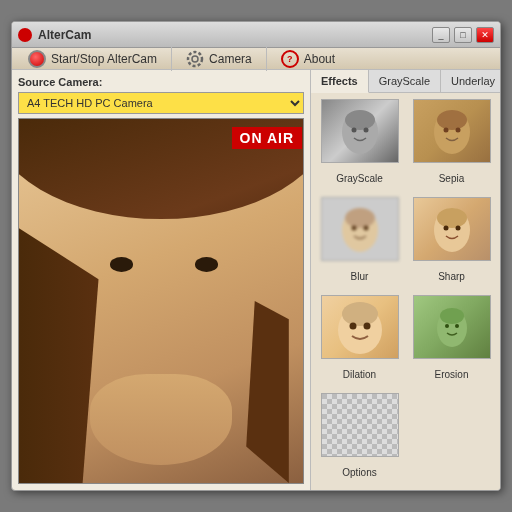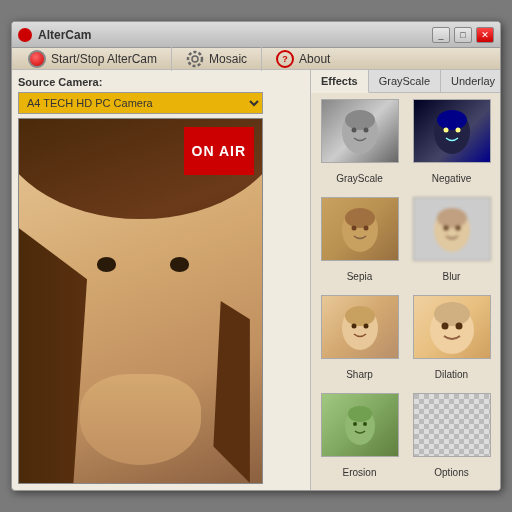--- a/index.html
+++ b/index.html
@@ -113,38 +113,37 @@
     .toolbar-divider {
       width: 1px;
       height: 24px;
       background: #bbb;
       margin: 0 2px;
     }
     .content-area {
       display: flex;
       flex: 1;
       overflow: hidden;
-      gap: 41px;
     }
     .left-panel {
       flex: 1;
       display: flex;
       flex-direction: column;
       padding: 6px;
       gap: 4px;
     }
     .source-label {
       font-size: 11px;
       font-weight: bold;
       color: #333;
     }
     .camera-select {
       width: 100%;
       height: 22px;
-      background: #eab308;
+      background: #fde047;
       border: 1px solid #999;
       padding: 2px 4px;
       font-size: 11px;
       color: #333;
       cursor: pointer;
     }
     .video-container {
       flex: 1;
       background: #2a2a2a;
       position: relative;
@@ -187,26 +186,26 @@
       bottom: 0;
       right: 5%;
       width: 15%;
       height: 50%;
       background: #5a3010;
       clip-path: polygon(20% 0, 100% 10%, 100% 100%, 0 80%);
     }
     .on-air-badge {
       position: absolute;
       top: 8px;
-      right: 8px;
+      right: 1px;
       background: #cc0000;
       color: white;
       font-size: 14px;
       font-weight: bold;
-      padding: 16px 8px;
+      padding: 3px 8px;
       letter-spacing: 1px;
     }
     .right-panel {
       width: 190px;
       display: flex;
       flex-direction: column;
       border-left: 1px solid #bbb;
     }
     .tabs-bar {
       display: flex;
@@ -346,21 +345,21 @@
     <div class="toolbar-btn">
       <div class="toolbar-icon-record"></div>
       <span>Start/Stop AlterCam</span>
     </div>
     <div class="toolbar-divider"></div>
     <div class="toolbar-btn">
       <svg class="gear-svg" viewBox="0 0 18 18">
         <circle cx="9" cy="9" r="3" fill="none" stroke="#666" stroke-width="1.5"></circle>
         <circle cx="9" cy="9" r="7" fill="none" stroke="#666" stroke-width="2.5" stroke-dasharray="3 2.2"></circle>
       </svg>
-      <span>Mosaic</span>
+      <span>Camera</span>
     </div>
     <div class="toolbar-divider"></div>
     <div class="toolbar-btn">
       <div class="toolbar-icon-about">?</div>
       <span>About</span>
     </div>
   </div>
 
   <div class="content-area">
 
@@ -406,34 +405,20 @@
                 <ellipse cx="30" cy="16" rx="15" ry="10" fill="#888"></ellipse>
                 <circle cx="24" cy="26" r="2.5" fill="#555"></circle>
                 <circle cx="36" cy="26" r="2.5" fill="#555"></circle>
                 <path d="M24,34 Q30,39 36,34" fill="none" stroke="#666" stroke-width="1.5"></path>
               </svg>
             </div>
           </div>
           <span class="effect-label">GrayScale</span>
         </div>
 
-        <div class="effect-item">
-          <div class="effect-thumb thumb-negative">
-            <div class="baby-face">
-              <svg width="60" height="55" viewBox="0 0 60 55">
-                <ellipse cx="30" cy="28" rx="18" ry="22" fill="#224"></ellipse>
-                <ellipse cx="30" cy="16" rx="15" ry="10" fill="#008"></ellipse>
-                <circle cx="24" cy="26" r="2.5" fill="#ff8"></circle>
-                <circle cx="36" cy="26" r="2.5" fill="#ff8"></circle>
-                <path d="M24,34 Q30,39 36,34" fill="none" stroke="#8ff" stroke-width="1.5"></path>
-              </svg>
-            </div>
-          </div>
-          <span class="effect-label">Negative</span>
-        </div>
 
         <div class="effect-item">
           <div class="effect-thumb thumb-sepia">
             <div class="baby-face">
               <svg width="60" height="55" viewBox="0 0 60 55">
                 <ellipse cx="30" cy="28" rx="18" ry="22" fill="#c8a060"></ellipse>
                 <ellipse cx="30" cy="16" rx="15" ry="10" fill="#a07040"></ellipse>
                 <circle cx="24" cy="26" r="2.5" fill="#704020"></circle>
                 <circle cx="36" cy="26" r="2.5" fill="#704020"></circle>
                 <path d="M24,34 Q30,39 36,34" fill="none" stroke="#806040" stroke-width="1.5"></path>

